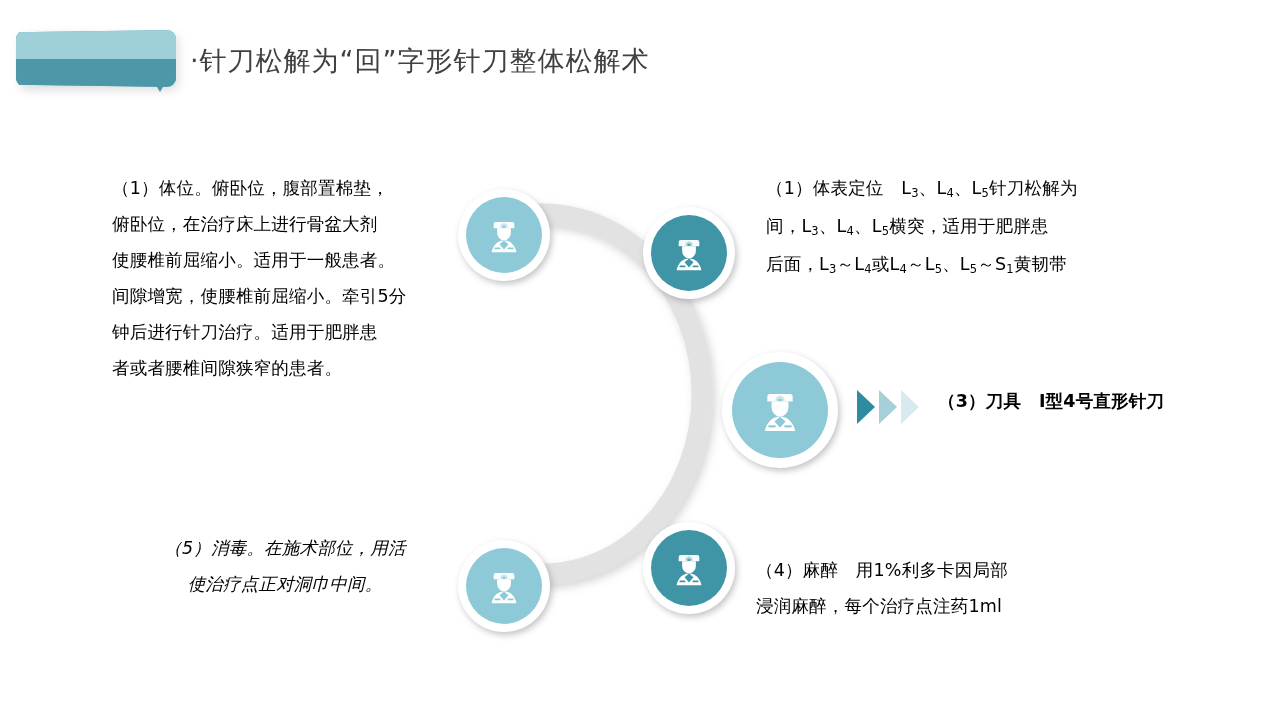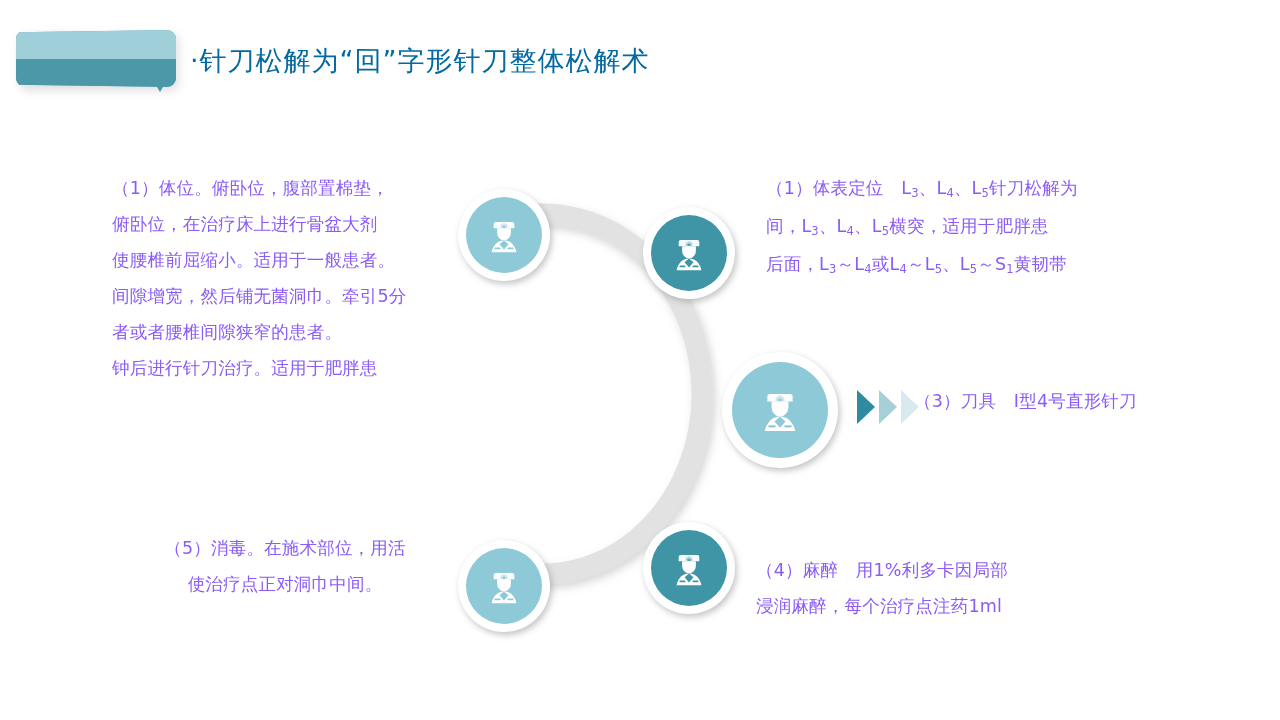--- a/index.html
+++ b/index.html
@@ -73,21 +73,21 @@
     border-right: 6px solid transparent;
     border-top: 10px solid #4c98a8;
   }
 
   .title-text {
     position: absolute;
     left: 190px;
     top: 44px;
     font-size: 27px;
     line-height: 34px;
-    color: #0369a1;
+    color: #404040;
     letter-spacing: 1px;
     white-space: nowrap;
     font-family: "DejaVu Sans", "Liberation Sans", sans-serif;
   }
 
   
   .ring-wrap {
     position: absolute;
     left: 455px;
     top: 175px;
@@ -133,21 +133,21 @@
     position: absolute;
     left: 857px;
     top: 388px;
     width: 80px;
     height: 38px;
   }
 
   
   .txt {
     position: absolute;
-    color: #8b5cf6;
+    color: #000000;
     font-size: 17.5px;
     line-height: 36px;
     letter-spacing: 0.2px;
     font-family: "DejaVu Sans", "Liberation Sans", sans-serif;
   }
   .txt sub {
     font-size: 11.5px;
     vertical-align: baseline;
     position: relative;
     top: 3px;
@@ -162,40 +162,42 @@
   }
 
   .txt-2 {
     left: 766px;
     top: 170px;
     width: 370px;
     text-align: left;
   }
 
   .txt-3 {
-    left: 914px;
+    left: 938px;
     top: 388px;
     width: 330px;
     line-height: 26px;
     white-space: nowrap;
+    font-weight: bold;
   }
 
   .txt-4 {
     left: 756px;
     top: 552px;
     width: 400px;
     line-height: 36px;
   }
 
   .txt-5 {
     left: 130px;
     top: 530px;
     width: 310px;
     line-height: 36px;
     text-align: center;
+    font-style: italic;
   }
 </style>
 </head>
 <body>
 
 <div id="slide">
 
   <div class="title-banner">
     <div class="tag-shadow"></div>
     <div class="tag-body">
@@ -327,23 +329,23 @@
       <path d="M0 2 L18 19 L0 36 Z" fill="#2e8ba0"></path>
       <path d="M22 2 L40 19 L22 36 Z" fill="#a6cfd8"></path>
       <path d="M44 2 L62 19 L44 36 Z" fill="#d8eaef"></path>
     </svg>
   </div>
 
   <div class="txt txt-1">
     <div>（1）体位。俯卧位，腹部置棉垫，</div>
     <div>俯卧位，在治疗床上进行骨盆大剂</div>
     <div>使腰椎前屈缩小。适用于一般患者。</div>
-    <div>间隙增宽，然后铺无菌洞巾。牵引5分</div>
+    <div>间隙增宽，使腰椎前屈缩小。牵引5分</div>
+    <div>钟后进行针刀治疗。适用于肥胖患</div>
     <div>者或者腰椎间隙狭窄的患者。</div>
-    <div>钟后进行针刀治疗。适用于肥胖患</div>
   </div>
 
   <div class="txt txt-2">
     <div><span>（1）体表定位　L</span><sub>3</sub><span>、L</span><sub>4</sub><span>、L</span><sub>5</sub><span>针刀松解为</span></div>
     <div><span>间，L</span><sub>3</sub><span>、L</span><sub>4</sub><span>、L</span><sub>5</sub><span>横突，适用于肥胖患</span></div>
     <div><span>后面，L</span><sub>3</sub><span>～L</span><sub>4</sub><span>或L</span><sub>4</sub><span>～L</span><sub>5</sub><span>、L</span><sub>5</sub><span>～S</span><sub>1</sub><span>黄韧带</span></div>
   </div>
 
   <div class="txt txt-3">
     <div>（3）刀具　Ⅰ型4号直形针刀</div>

